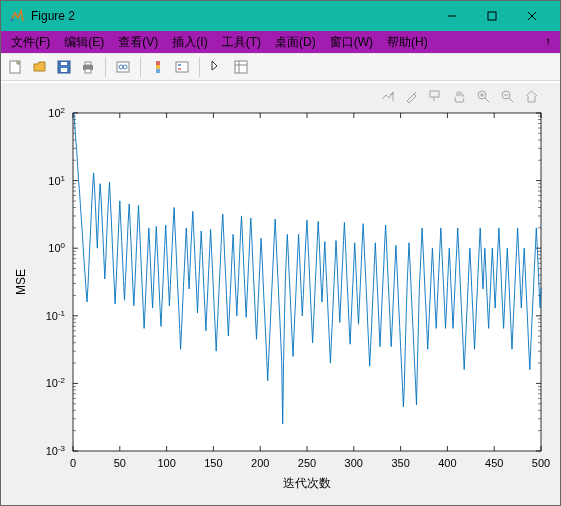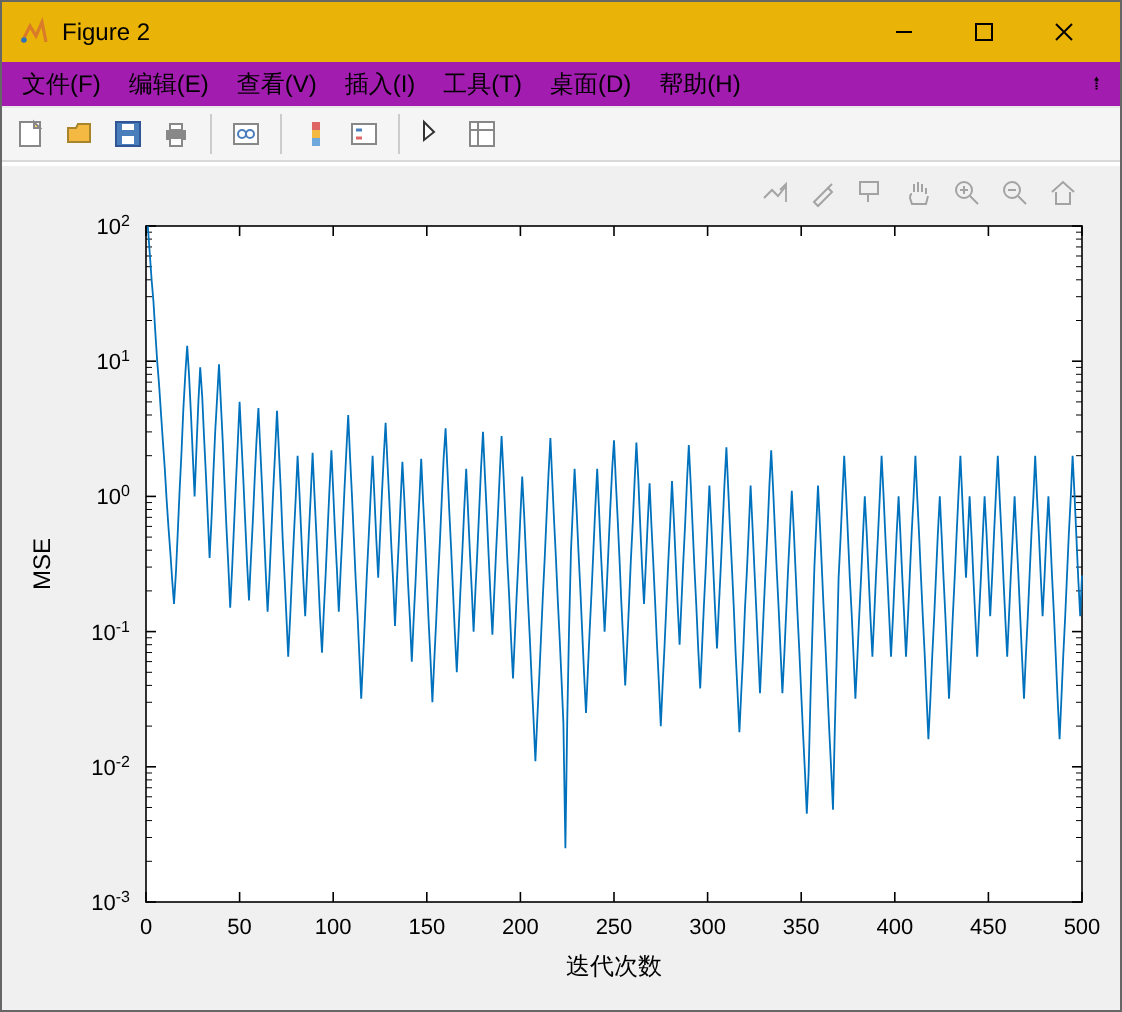--- a/index.html
+++ b/index.html
@@ -1,17 +1,17 @@
 <!DOCTYPE html>
 <html><head>
 <meta charset="utf-8">
 <style>
   * { box-sizing: border-box; font-family: "Microsoft YaHei", "Segoe UI", Arial, sans-serif; }
   body { margin: 0; background: #fff; width: 561px; height: 506px; overflow: hidden; border: 1px solid #666; position: relative; }
-  .titlebar { height: 30px; background: #eab308; display: flex; align-items: center; padding: 0 8px; font-size: 12px; color: #000; }
+  .titlebar { height: 30px; background: #14b8a6; display: flex; align-items: center; padding: 0 8px; font-size: 12px; color: #000; }
   .titlebar .icon { width: 16px; height: 16px; margin-right: 6px; }
   .titlebar .title { flex: 1; }
   .titlebar .winbtns { display: flex; gap: 0; }
   .titlebar .winbtn { width: 40px; height: 30px; display: flex; align-items: center; justify-content: center; }
   .menubar { height: 22px; background: #a21caf; display: flex; align-items: center; padding: 0 4px; font-size: 12px; gap: 2px; color: #000; }
   .menubar .menuitem { padding: 2px 6px; }
   .menubar .corner { margin-left: auto; padding-right: 6px; font-size: 10px;}
   .toolbar { height: 28px; background: #f5f5f5; border-top: 1px solid #e8e8e8; border-bottom: 1px solid #d8d8d8; display: flex; align-items: center; padding: 0 4px; gap: 2px; }
   .toolbar .tbtn { width: 22px; height: 22px; display: flex; align-items: center; justify-content: center; border: 1px solid transparent; }
   .toolbar .sep { width: 1px; height: 20px; background: #ccc; margin: 0 4px; }
@@ -52,20 +52,21 @@
   </div>
 </div>
 
 <div class="menubar">
   <span class="menuitem">文件(F)</span>
   <span class="menuitem">编辑(E)</span>
   <span class="menuitem">查看(V)</span>
   <span class="menuitem">插入(I)</span>
   <span class="menuitem">工具(T)</span>
   <span class="menuitem">桌面(D)</span>
+  <span class="menuitem">窗口(W)</span>
   <span class="menuitem">帮助(H)</span>
   <span class="corner">⭫</span>
 </div>
 
 <div class="toolbar">
   <div class="tbtn">
       <svg width="16" height="16">
         <rect x="2" y="2" width="10" height="12" fill="#fff" stroke="#888"></rect>
         <path d="M9 2 L12 5 L9 5 Z" fill="#ffd966" stroke="#888"></path>
       </svg>

